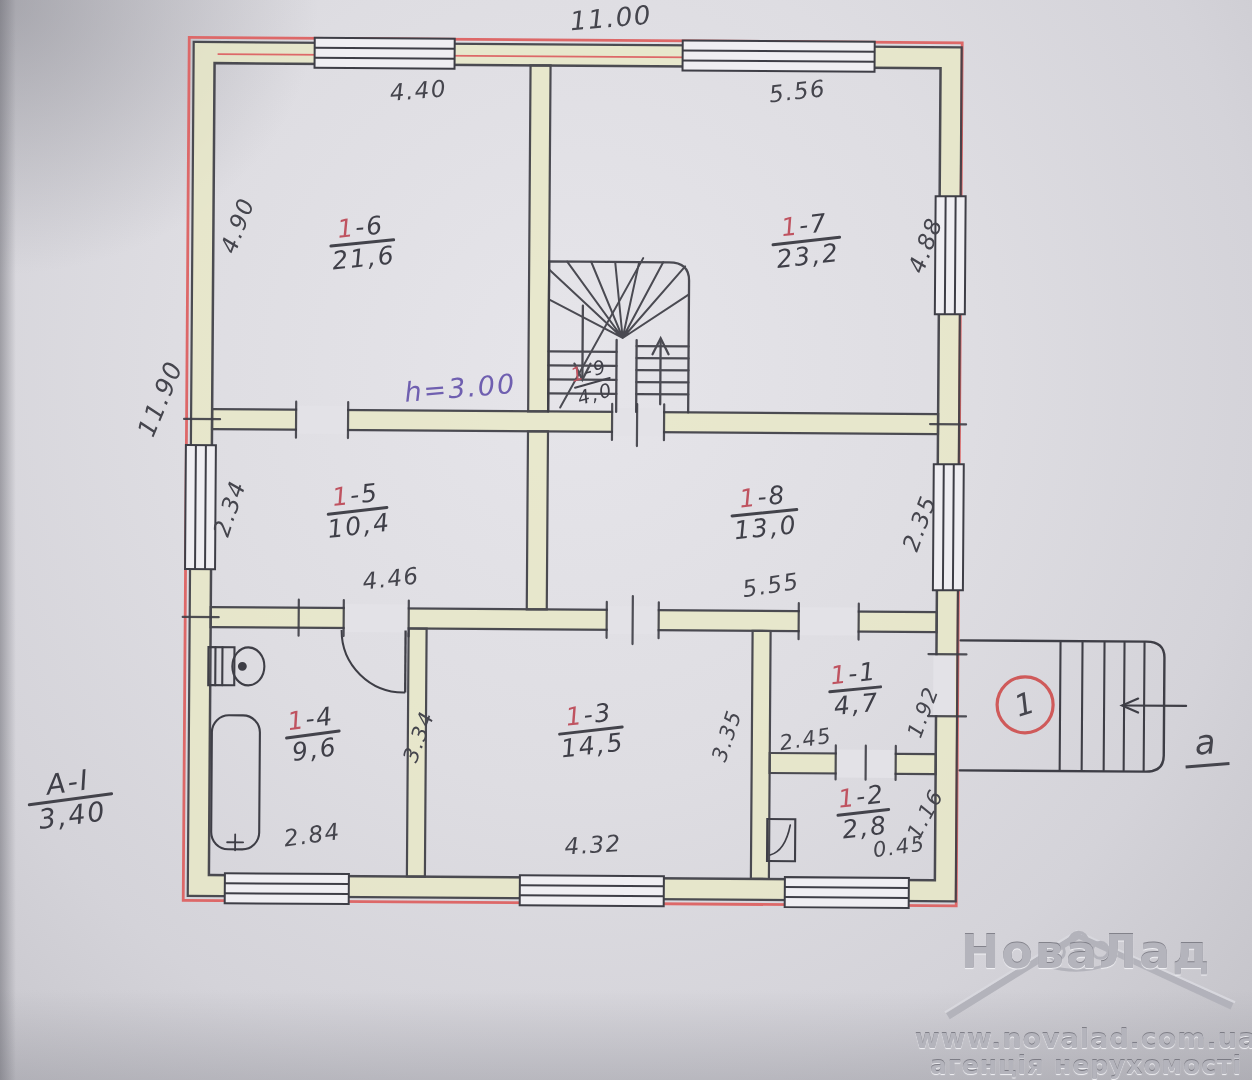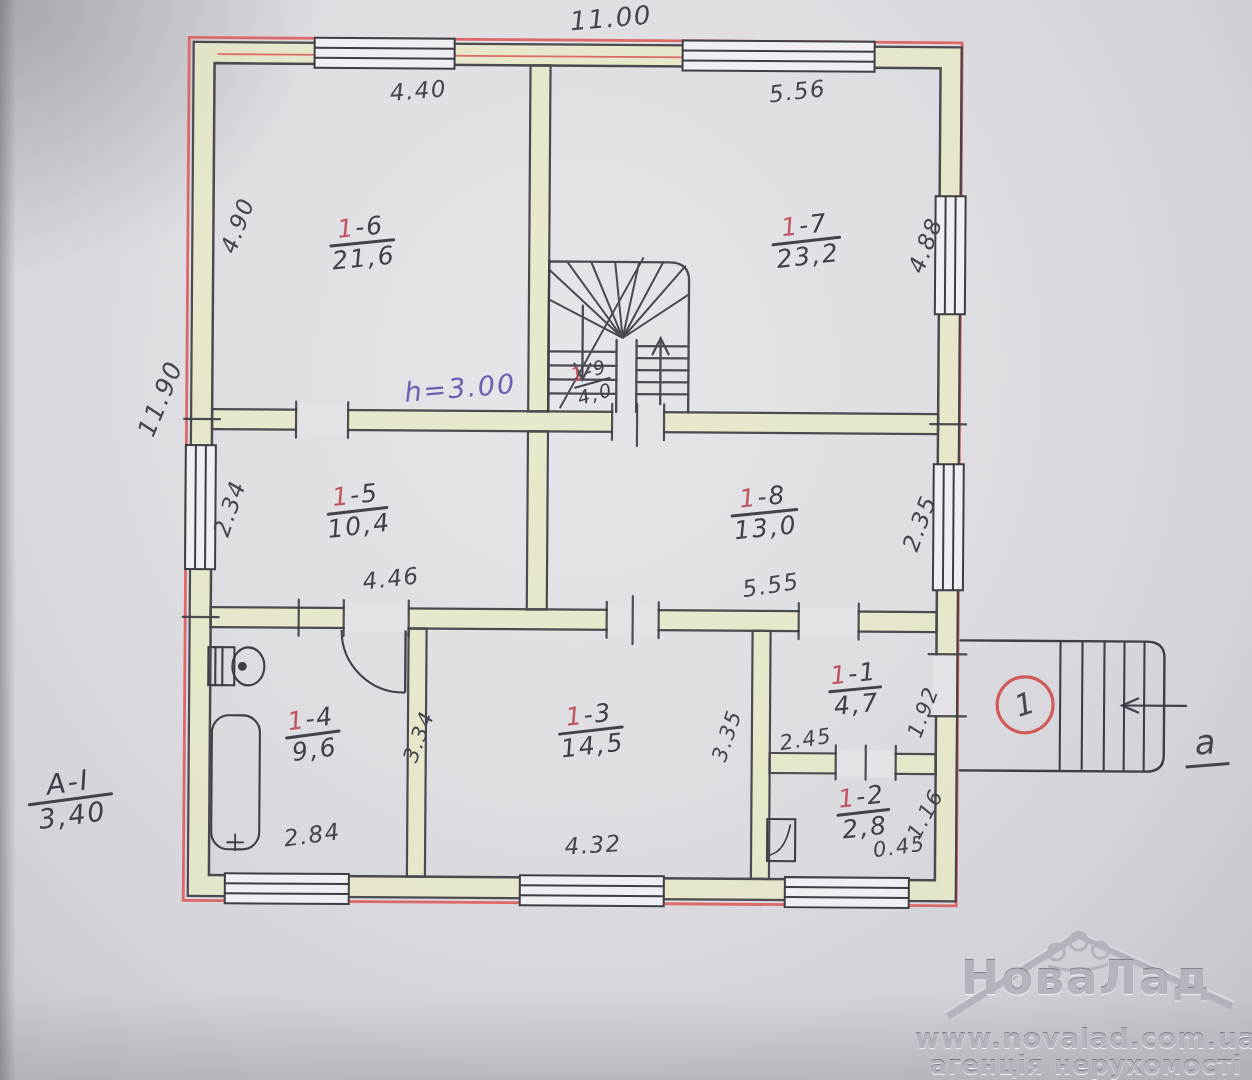--- a/index.html
+++ b/index.html
@@ -278,17 +278,17 @@
     <div class="lbl" style="left:1027px;top:701px;font-size:30px;transform:translate(-50%,-50%) rotate(-18deg)">1</div>
 
     <div class="lbl" style="left:1208px;top:740px;font-size:34px;transform:translate(-50%,-50%) rotate(-5deg);text-align:center">
       <span>а</span>
       <div style="height:2.5px;background:#45454d;width:44px;margin-top:2px"></div>
     </div>
 
   </div>
 
   <div>
-    <div class="wm-text" style="left:1086px;top:978px;font-size:46px;letter-spacing:2px">НоваЛад</div>
+    <div class="wm-text" style="left:1086px;top:952px;font-size:46px;letter-spacing:2px">НоваЛад</div>
     <div class="wm-text" style="left:1086px;top:1038px;font-size:27px">www.novalad.com.ua</div>
     <div class="wm-text" style="left:1086px;top:1065px;font-size:25px">агенція нерухомості</div>
   </div>
 </div>
 
 </body></html>

